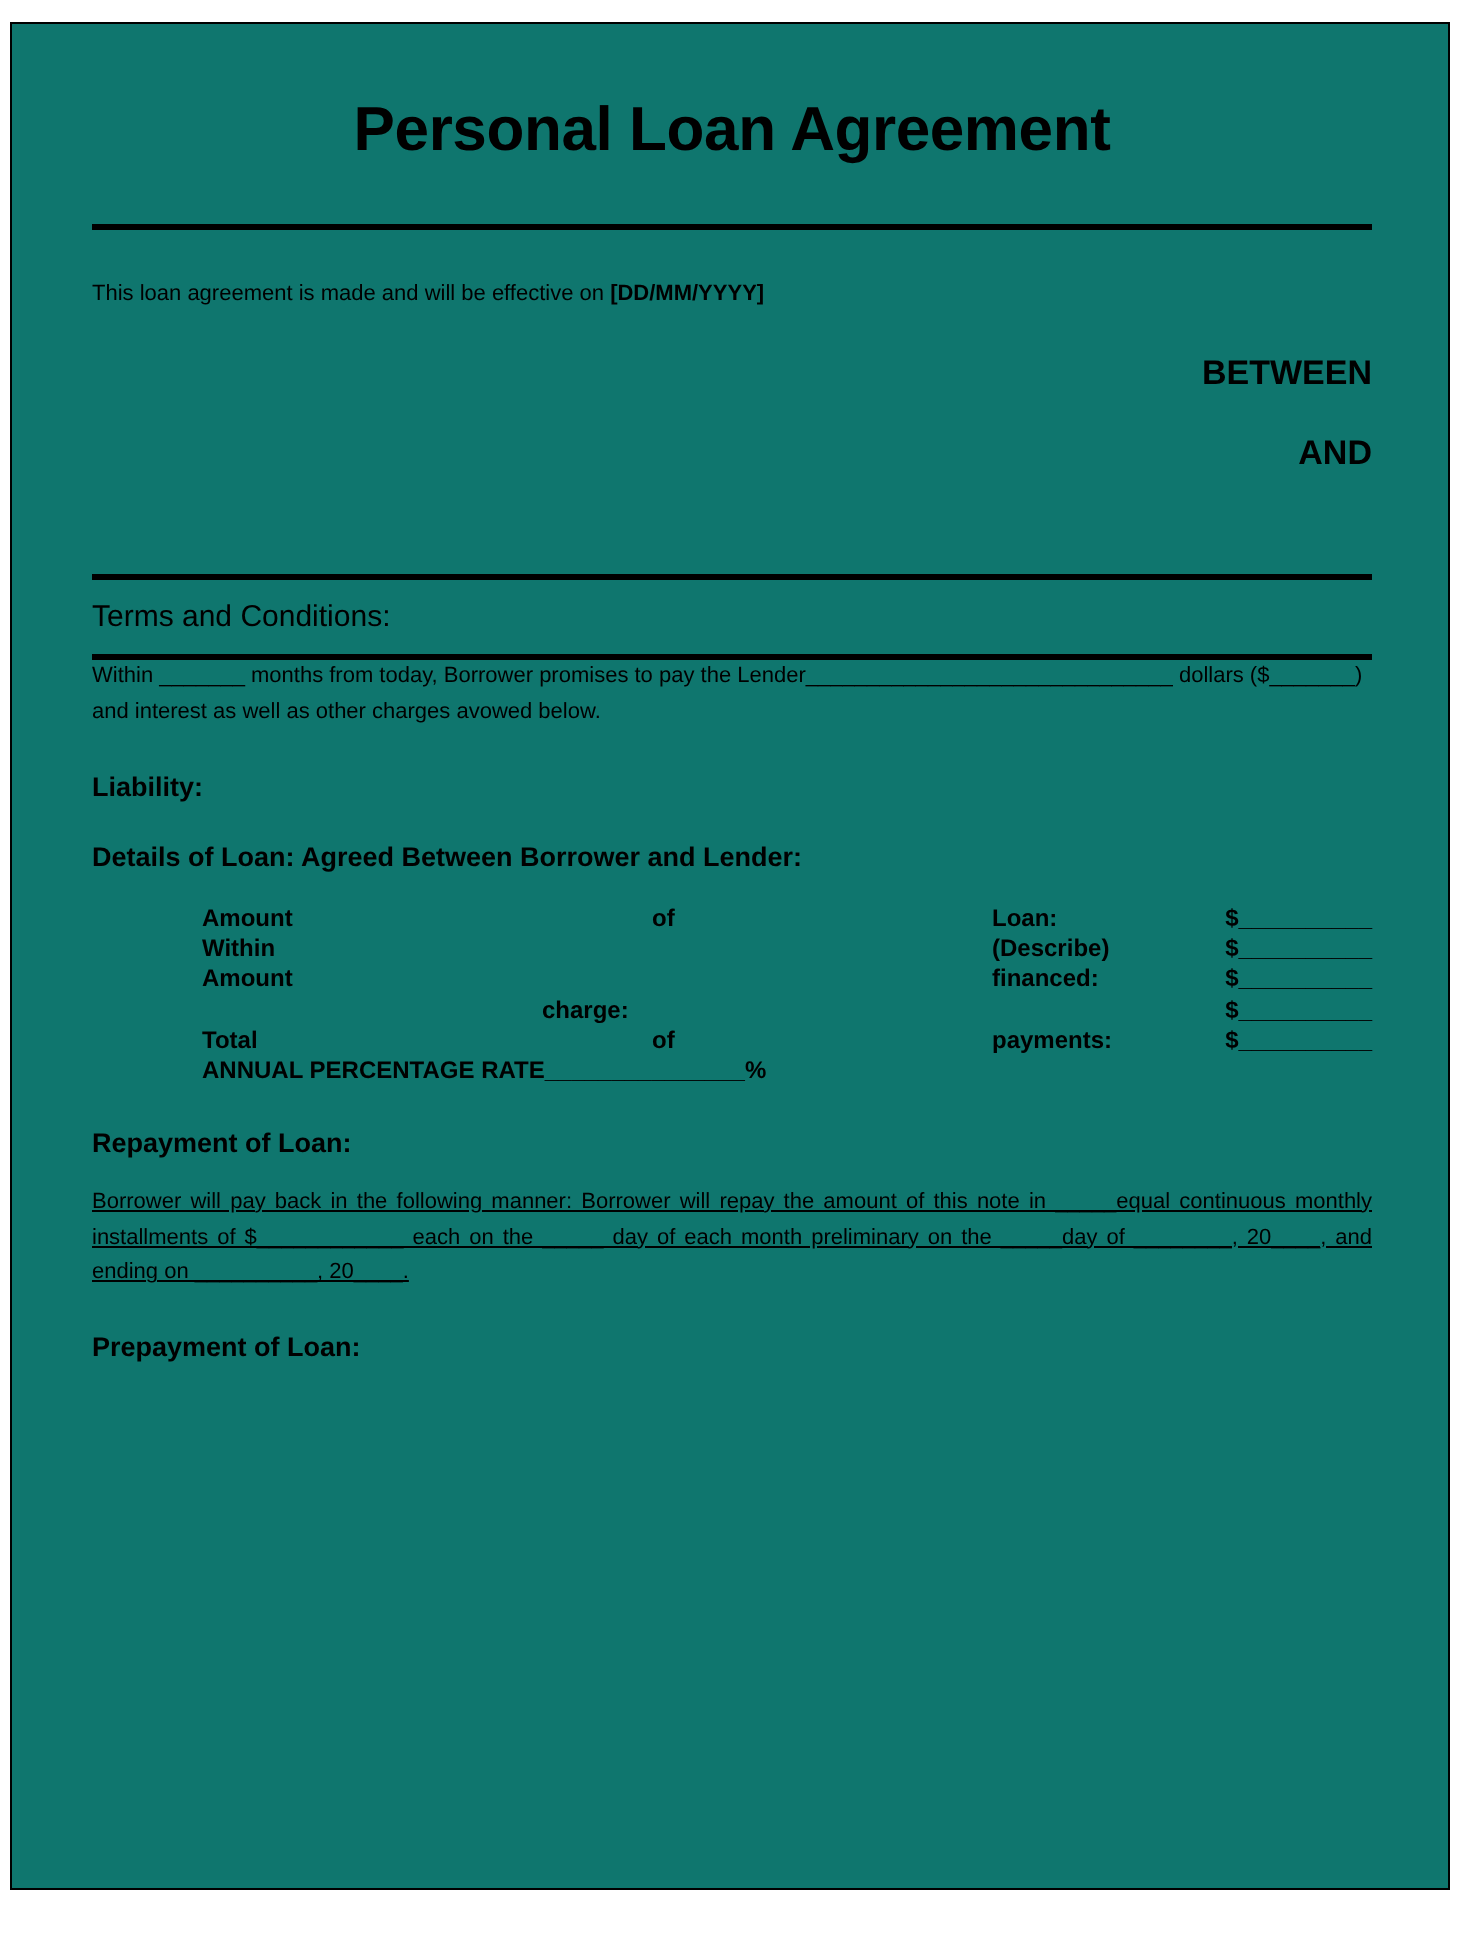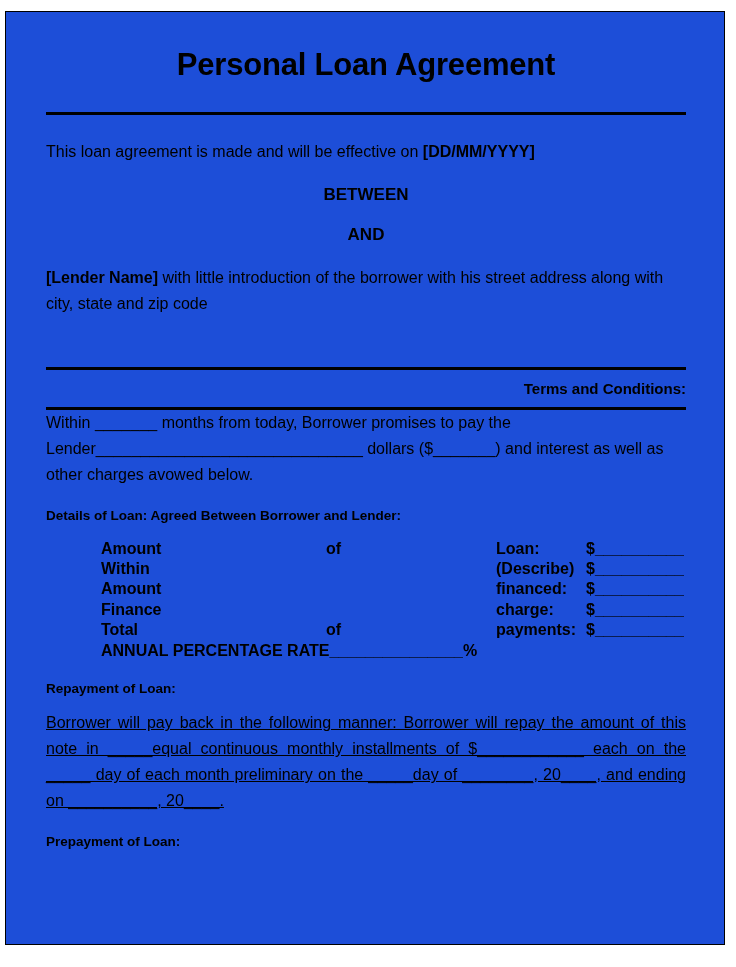--- a/index.html
+++ b/index.html
@@ -17,21 +17,21 @@
   }
 
   .page-frame {
     position: absolute;
     left: 5px;
     top: 11px;
     width: 720px;
     height: 934px;
     border: 1px solid #000000;
     box-sizing: border-box;
-    background: #1d4ed8;
+    background: #0f766e;
   }
 
   .page-inner {
     position: absolute;
     left: 40px;
     top: 0;
     width: 640px;
     height: 100%;
   }
 
@@ -52,63 +52,63 @@
     border-top: 3px solid #000000;
     margin: 0;
     width: 100%;
   }
   .rule-top { margin-top: 30px; }
   .rule-tc-above { margin-top: 22px; }
   .rule-tc-below { margin-top: 0; }
 
   
   .para {
-    font-size: 16px;
+    font-size: 11px;
     line-height: 1.62;
     margin: 0;
     text-align: left;
   }
   .para.justify {
     text-align: justify;
     text-justify: inter-word;
   }
   .b { font-weight: bold; }
 
   .gap-after-rule { margin-top: 24px; }
   .centered-word {
-    text-align: center;
+    text-align: right;
     font-size: 17px;
     font-weight: bold;
     margin: 0;
     padding-top: 20px;
   }
   .sect-gap { margin-top: 20px; }
 
   .section-title {
-    text-align: right;
+    text-align: left;
     font-size: 15px;
-    font-weight: bold;
+    font-weight: normal;
     padding: 10px 0 10px 0;
     margin: 0;
   }
 
   .heading {
     font-size: 13.5px;
     font-weight: bold;
     margin: 0;
     padding-top: 20px;
   }
   .heading + .para { padding-top: 14px; text-decoration: underline; }
 
   
   .loan-table {
     margin-top: 16px;
     margin-left: 55px;
     width: 585px;
-    font-size: 16px;
+    font-size: 12px;
     font-weight: bold;
   }
   .loan-row {
     display: flex;
     align-items: baseline;
     line-height: 1.28;
     white-space: nowrap;
   }
   .loan-left {
     width: 225px;
@@ -118,21 +118,21 @@
     width: 170px;
     flex: 0 0 auto;
   }
   .loan-right-label {
     flex: 1 1 auto;
     padding-right: 3px;
   }
   .loan-amt {
     flex: 0 0 auto;
     width: 100px;
-    text-align: left;
+    text-align: right;
   }
   .apr-row {
     line-height: 1.28;
     white-space: nowrap;
   }
 
   .tail-gap { padding-top: 20px; }
 </style>
 </head>
 <body>
@@ -146,32 +146,30 @@
 
     <p class="para gap-after-rule">
       <span>This loan agreement is made and will be effective on </span><span class="b">[DD/MM/YYYY]</span>
     </p>
 
     <p class="centered-word">BETWEEN</p>
 
 
     <p class="centered-word">AND</p>
 
-    <p class="para sect-gap">
-      <span class="b">[Lender Name]</span><span> with little introduction of the borrower with his street address along with city, state and zip code</span>
-    </p>
 
     <div style="height:28px"></div>
 
     <div class="rule rule-tc-above"></div>
     <h2 class="section-title">Terms and Conditions:</h2>
     <div class="rule rule-tc-below"></div>
 
     <p class="para">Within _______ months from today, Borrower promises to pay the Lender______________________________ dollars ($_______) and interest as well as other charges avowed below.</p>
 
+    <h3 class="heading">Liability:</h3>
 
     <h3 class="heading">Details of Loan: Agreed Between Borrower and Lender:</h3>
 
     <div class="loan-table">
 
       <div class="loan-row">
         <span class="loan-left">Amount</span>
         <span class="loan-mid">of</span>
         <span class="loan-right-label">Loan:</span>
         <span class="loan-amt">$__________</span>
@@ -185,21 +183,20 @@
       </div>
 
       <div class="loan-row">
         <span class="loan-left">Amount</span>
         <span class="loan-mid"></span>
         <span class="loan-right-label">financed:</span>
         <span class="loan-amt">$__________</span>
       </div>
 
       <div class="loan-row">
-        <span class="loan-left">Finance</span>
         <span class="loan-mid"></span>
         <span class="loan-right-label">charge:</span>
         <span class="loan-amt">$__________</span>
       </div>
 
       <div class="loan-row">
         <span class="loan-left">Total</span>
         <span class="loan-mid">of</span>
         <span class="loan-right-label">payments:</span>
         <span class="loan-amt">$__________</span>

